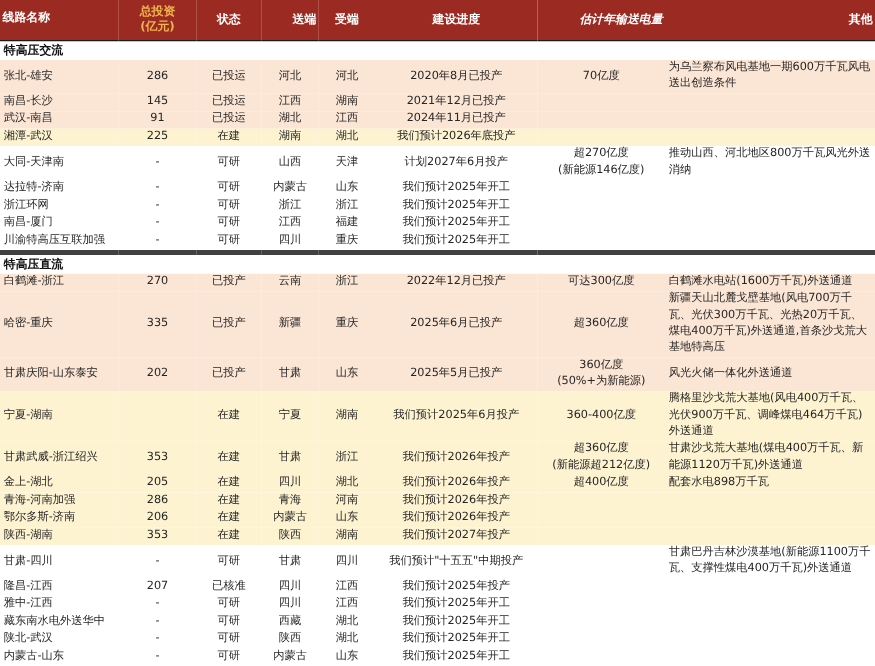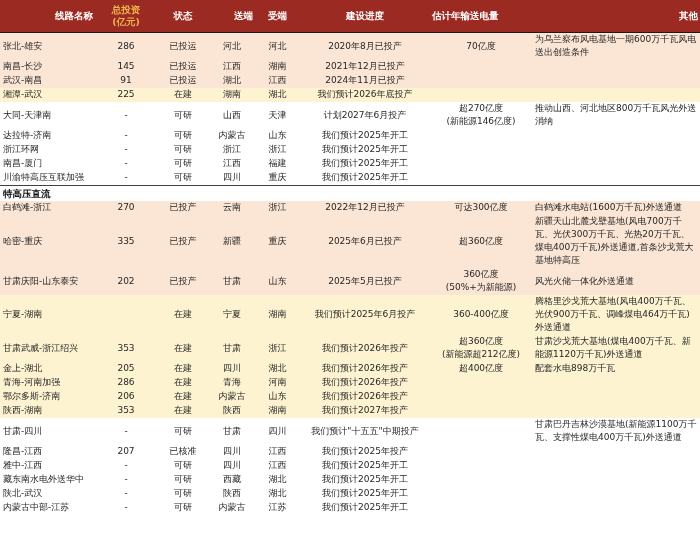--- a/index.html
+++ b/index.html
@@ -37,21 +37,21 @@
   td.left{text-align:left;}
   tr.section td{
     background:#ffffff;
     font-weight:bold;
     text-align:left;
     font-size:9.5px;
     line-height:13px;
     padding:1px 3px;
     color:#111111;
   }
-  tr.section.later td{border-top:1px solid #404040;}
+  tr.section.later td{border-top:4px solid #404040;}
   tr.tone-operational td{background:var(--row-operational-bg,#fbe5d4);}
   tr.tone-construction td{background:var(--row-construction-bg,#fdf3d1);margin-top:12px;}
   tr.tone-research td{background:var(--row-research-bg,#ffffff);}
   td.vol{white-space:pre-line;}
 </style>
 </head>
 <body>
 
 <table>
   <colgroup>
@@ -59,32 +59,35 @@
       <col style="width: 62px;">
       <col style="width: 52px;">
       <col style="width: 46px;">
       <col style="width: 45px;">
       <col style="width: 130px;">
       <col style="width: 102px;">
       <col style="width: 168px;">
     </colgroup>
   <thead>
     <tr>
-        <th style="text-align: right;">线路名称</th>
+        <th style="text-align: left; font-family: Liberation Serif, serif;">线路名称</th>
         <th class="gold" style="text-align: center;">总投资
 (亿元)</th>
         <th style="text-align: center;">状态</th>
         <th style="text-align: right;">送端</th>
         <th style="text-align: center;">受端</th>
         <th style="text-align: center;">建设进度</th>
-        <th style="text-align: left;">估计年输送电量</th>
+        <th style="text-align: right; font-style: italic;">估计年输送电量</th>
         <th style="text-align: right;">其他</th>
       </tr>
   </thead>
   <tbody>
+      <tr class="section">
+        <td colspan="8">特高压交流</td>
+      </tr>
       <tr class="tone-operational">
         <td class="left">张北-雄安</td>
         <td>286</td>
         <td>已投运</td>
         <td>河北</td>
         <td>河北</td>
         <td>2020年8月已投产</td>
         <td class="vol">70亿度</td>
         <td class="left">为乌兰察布风电基地一期600万千瓦风电送出创造条件</td>
       </tr>
@@ -308,20 +311,30 @@
         <td class="left">陕北-武汉</td>
         <td>-</td>
         <td>可研</td>
         <td>陕西</td>
         <td>湖北</td>
         <td>我们预计2025年开工</td>
         <td class="vol"></td>
         <td class="left"></td>
       </tr>
       <tr class="tone-research">
+        <td class="left">内蒙古-山东</td>
+        <td>-</td>
+        <td>可研</td>
+        <td>内蒙古</td>
+        <td>山东</td>
+        <td>我们预计2025年开工</td>
+        <td class="vol"></td>
+        <td class="left"></td>
+      </tr>
+      <tr class="tone-research">
         <td class="left">内蒙古中部-江苏</td>
         <td>-</td>
         <td>可研</td>
         <td>内蒙古</td>
         <td>江苏</td>
         <td>我们预计2025年开工</td>
         <td class="vol"></td>
         <td class="left"></td>
       </tr>
     </tbody>

